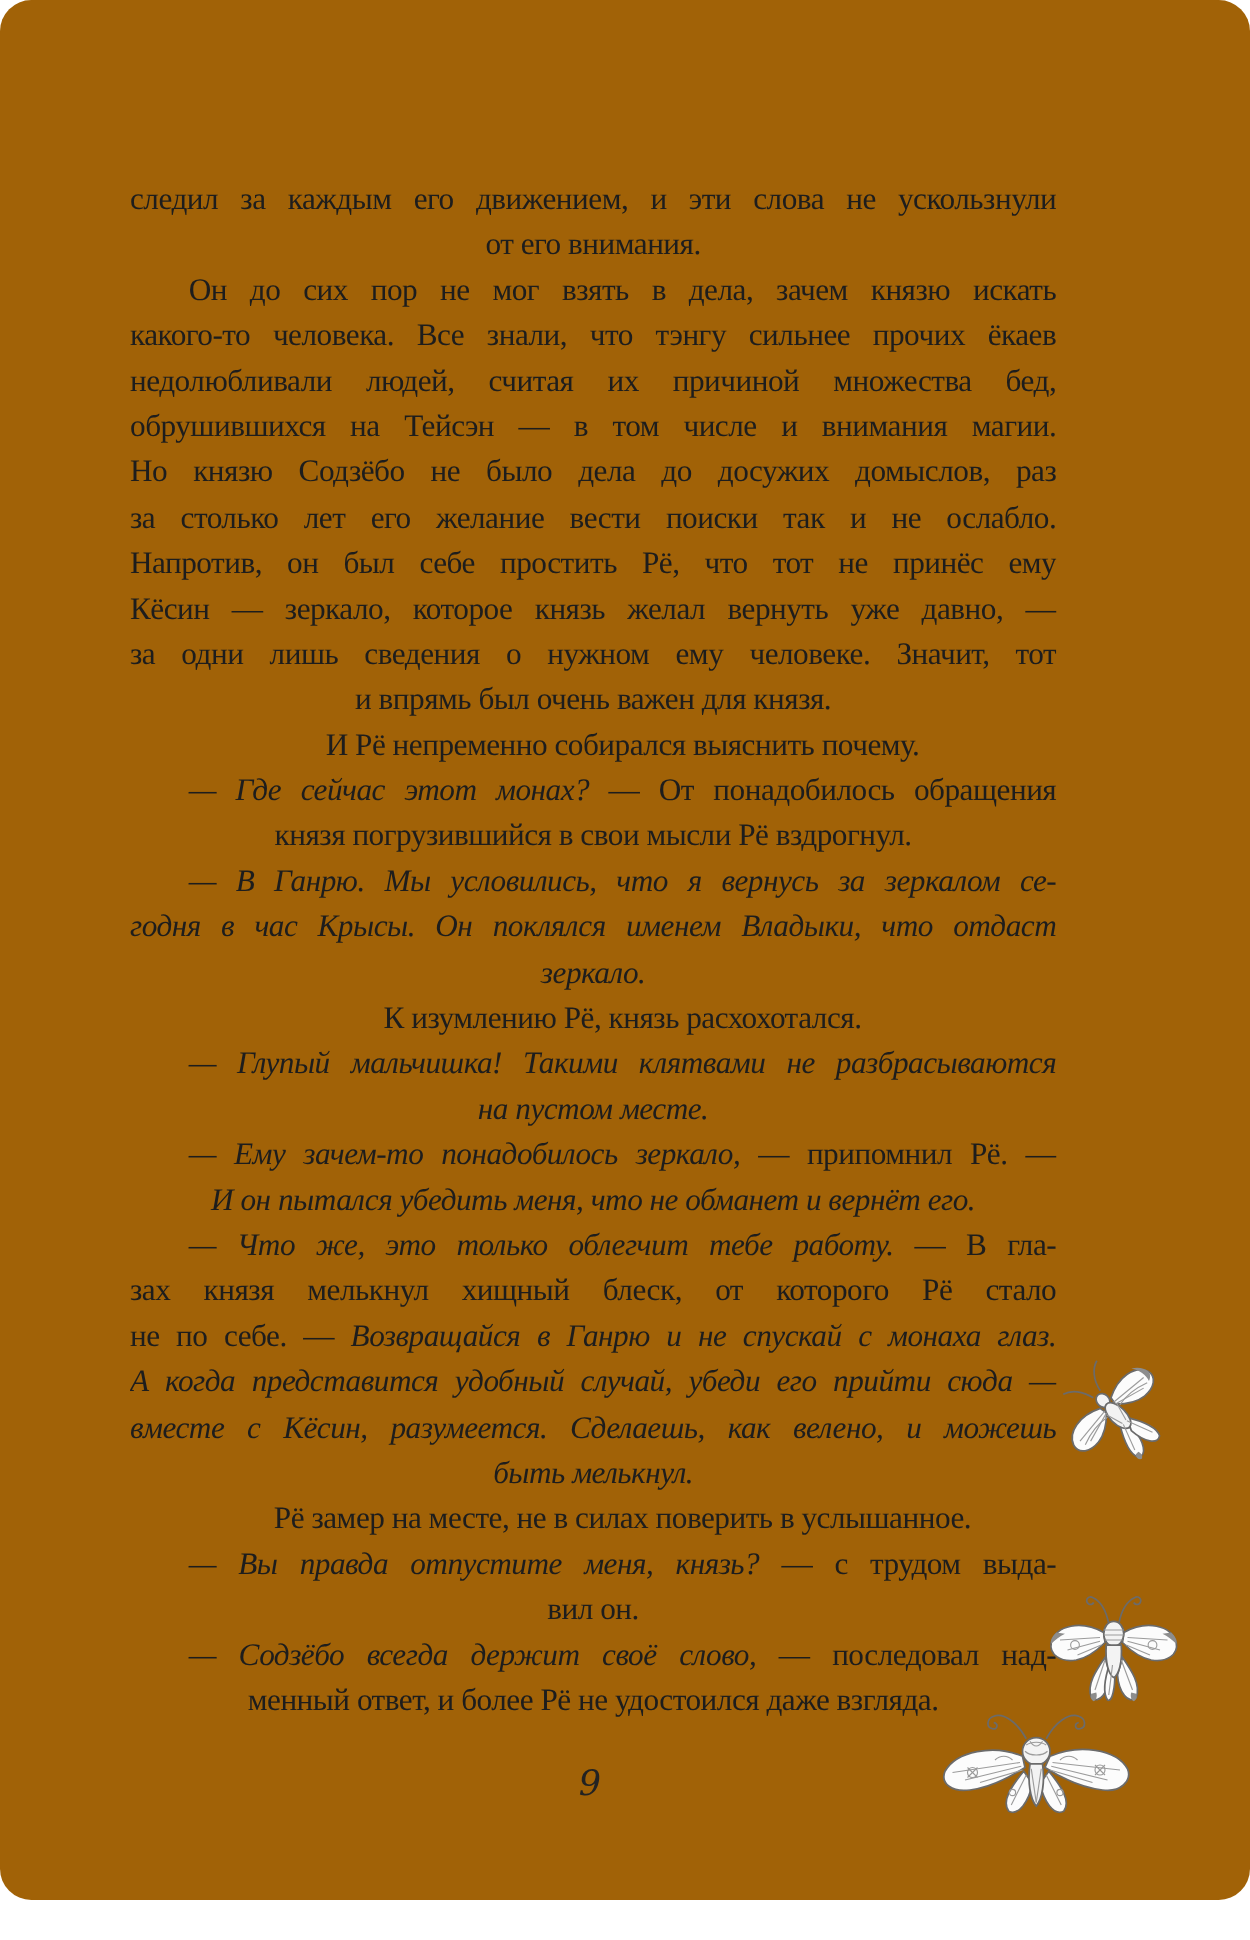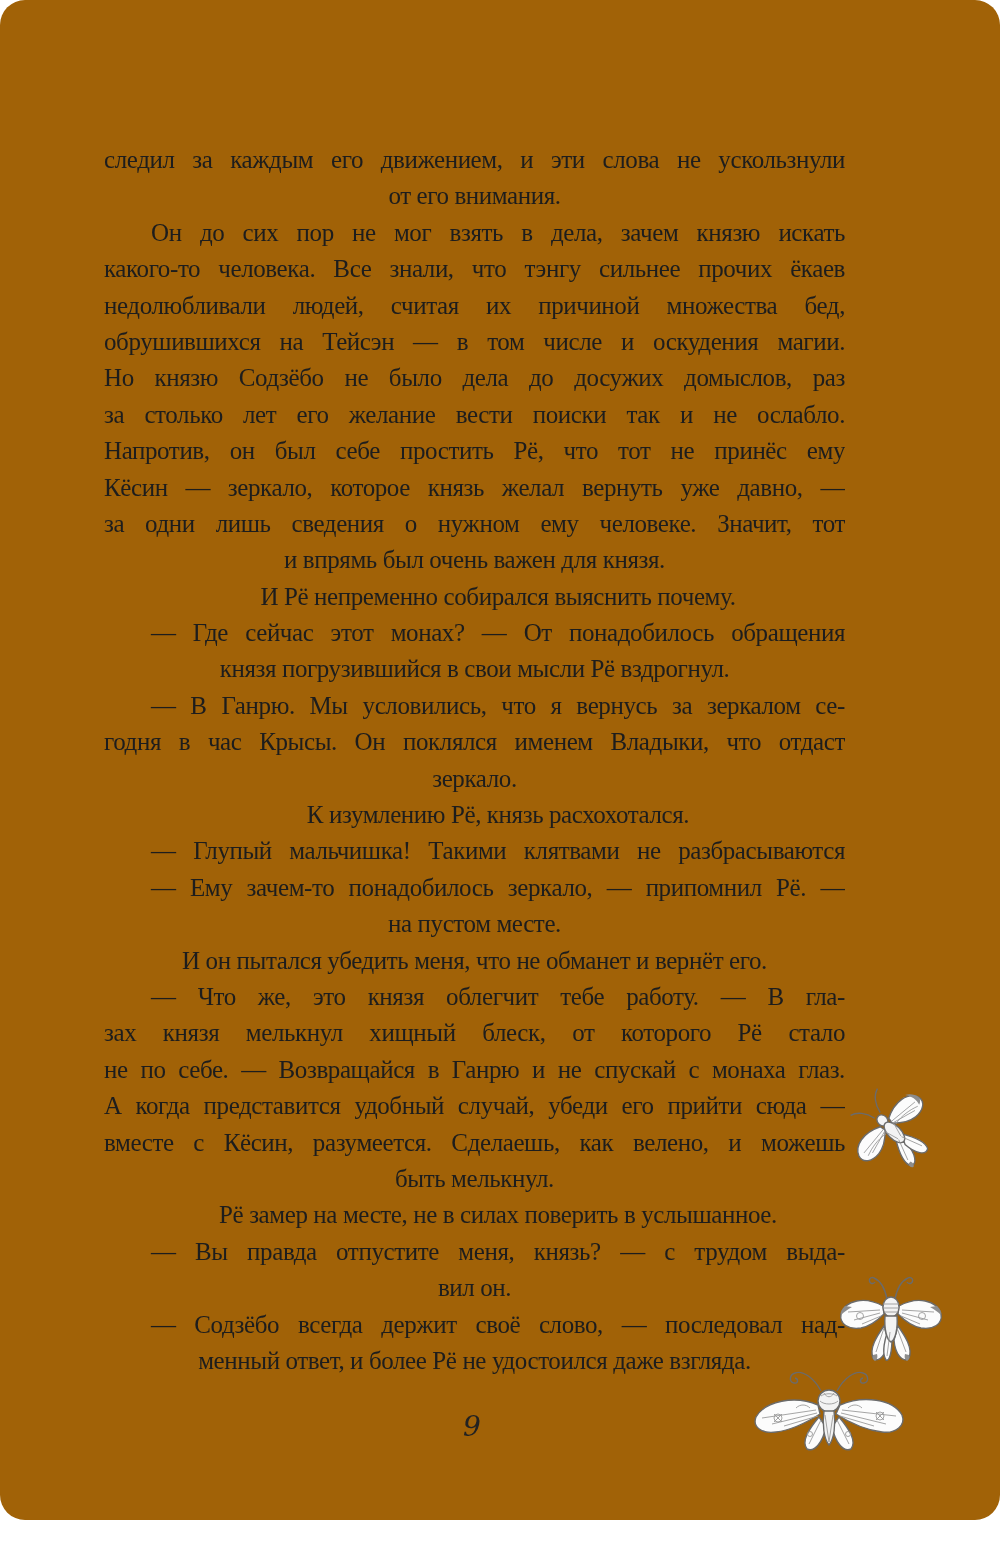--- a/index.html
+++ b/index.html
@@ -25,21 +25,21 @@
     height: 36.4px;
     line-height: 36.4px;
     text-align: justify;
     overflow: hidden;
   }
   
   .line::after { content: ""; display: inline-block; width: 100%; height: 0; }
   .line.last { text-align: center; }
   .line.last::after { content: none; }
   .line.indent { text-indent: 47px; }
-  .it { }
+  .it { font-style: italic; }
   .pagenum {
     position: absolute;
     top: 1410px;
     left: 452px;
     width: 40px;
     text-align: center;
     font-family: "DejaVu Serif", serif;
     font-style: italic;
     font-size: 28px;
     color: #222222;
@@ -56,39 +56,39 @@
 <body>
 
 <div class="page">
 
   <main class="text-block">
       <div class="line"><span>следил за каждым его движением, и эти слова не ускользнули</span></div>
       <div class="line last"><span>от его внимания.</span></div>
       <div class="line indent"><span>Он до сих пор не мог взять в дела, зачем князю искать</span></div>
       <div class="line"><span>какого-то человека. Все знали, что тэнгу сильнее прочих ёкаев</span></div>
       <div class="line"><span>недолюбливали людей, считая их причиной множества бед,</span></div>
-      <div class="line"><span>обрушившихся на Тейсэн — в том числе и оскудения магии.</span></div>
+      <div class="line"><span>обрушившихся на Тейсэн — в том числе и внимания магии.</span></div>
       <div class="line"><span>Но князю Содзёбо не было дела до досужих домыслов, раз</span></div>
       <div class="line"><span>за столько лет его желание вести поиски так и не ослабло.</span></div>
       <div class="line"><span>Напротив, он был себе простить Рё, что тот не принёс ему</span></div>
       <div class="line"><span>Кёсин — зеркало, которое князь желал вернуть уже давно, —</span></div>
       <div class="line"><span>за одни лишь сведения о нужном ему человеке. Значит, тот</span></div>
       <div class="line last"><span>и впрямь был очень важен для князя.</span></div>
       <div class="line indent last"><span>И Рё непременно собирался выяснить почему.</span></div>
       <div class="line indent"><span class="it">— Где сейчас этот монах?</span><span> — От понадобилось обращения</span></div>
       <div class="line last"><span>князя погрузившийся в свои мысли Рё вздрогнул.</span></div>
       <div class="line indent"><span class="it">— В Ганрю. Мы условились, что я вернусь за зеркалом се-</span></div>
       <div class="line"><span class="it">годня в час Крысы. Он поклялся именем Владыки, что отдаст</span></div>
       <div class="line last"><span class="it">зеркало.</span></div>
       <div class="line indent last"><span>К изумлению Рё, князь расхохотался.</span></div>
       <div class="line indent"><span class="it">— Глупый мальчишка! Такими клятвами не разбрасываются</span></div>
+      <div class="line last"><span class="it">на пустом месте.</span></div>
       <div class="line indent"><span class="it">— Ему зачем-то понадобилось зеркало,</span><span> — припомнил Рё. —</span></div>
-      <div class="line last"><span class="it">на пустом месте.</span></div>
       <div class="line last"><span class="it">И он пытался убедить меня, что не обманет и вернёт его.</span></div>
-      <div class="line indent"><span class="it">— Что же, это князя облегчит тебе работу.</span><span> — В гла-</span></div>
+      <div class="line indent"><span class="it">— Что же, это только облегчит тебе работу.</span><span> — В гла-</span></div>
       <div class="line"><span>зах князя мелькнул хищный блеск, от которого Рё стало</span></div>
       <div class="line"><span>не по себе. — </span><span class="it">Возвращайся в Ганрю и не спускай с монаха глаз.</span></div>
       <div class="line"><span class="it">А когда представится удобный случай, убеди его прийти сюда —</span></div>
       <div class="line"><span class="it">вместе с Кёсин, разумеется. Сделаешь, как велено, и можешь</span></div>
       <div class="line last"><span class="it">быть мелькнул.</span></div>
       <div class="line indent last"><span>Рё замер на месте, не в силах поверить в услышанное.</span></div>
       <div class="line indent"><span class="it">— Вы правда отпустите меня, князь?</span><span> — с трудом выда-</span></div>
       <div class="line last"><span>вил он.</span></div>
       <div class="line indent"><span class="it">— Содзёбо всегда держит своё слово,</span><span> — последовал над-</span></div>
       <div class="line last"><span>менный ответ, и более Рё не удостоился даже взгляда.</span></div>

